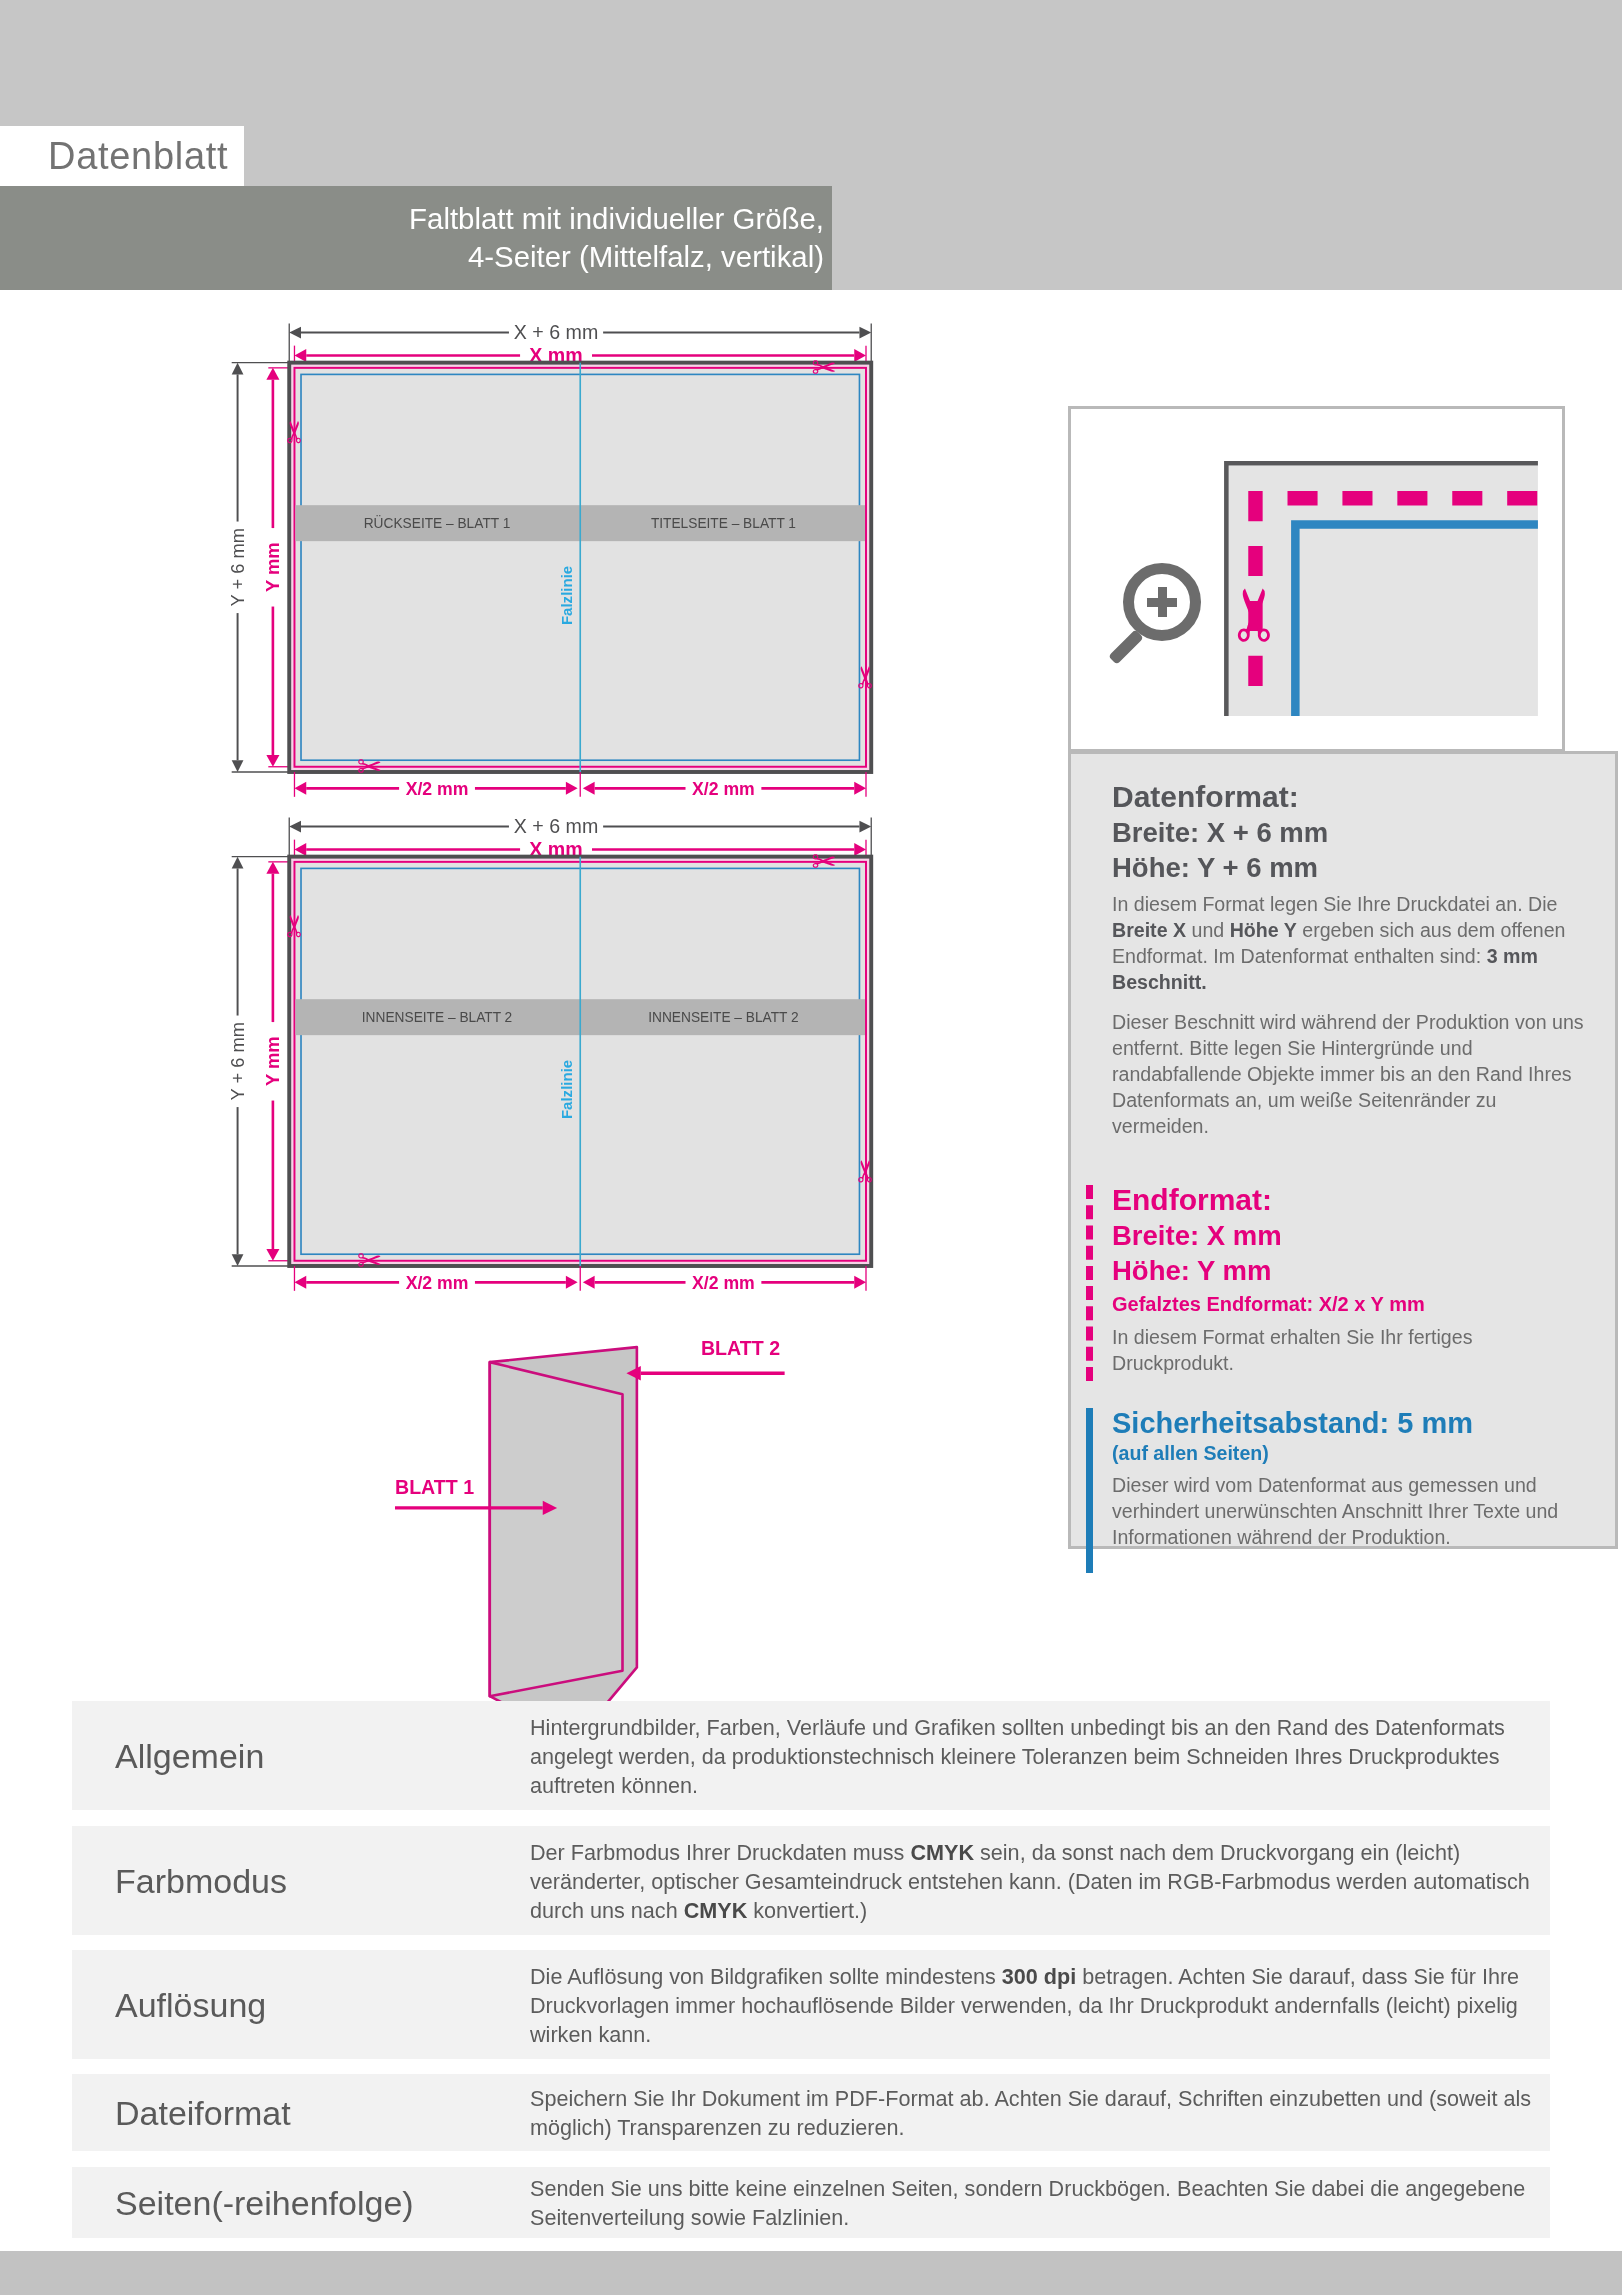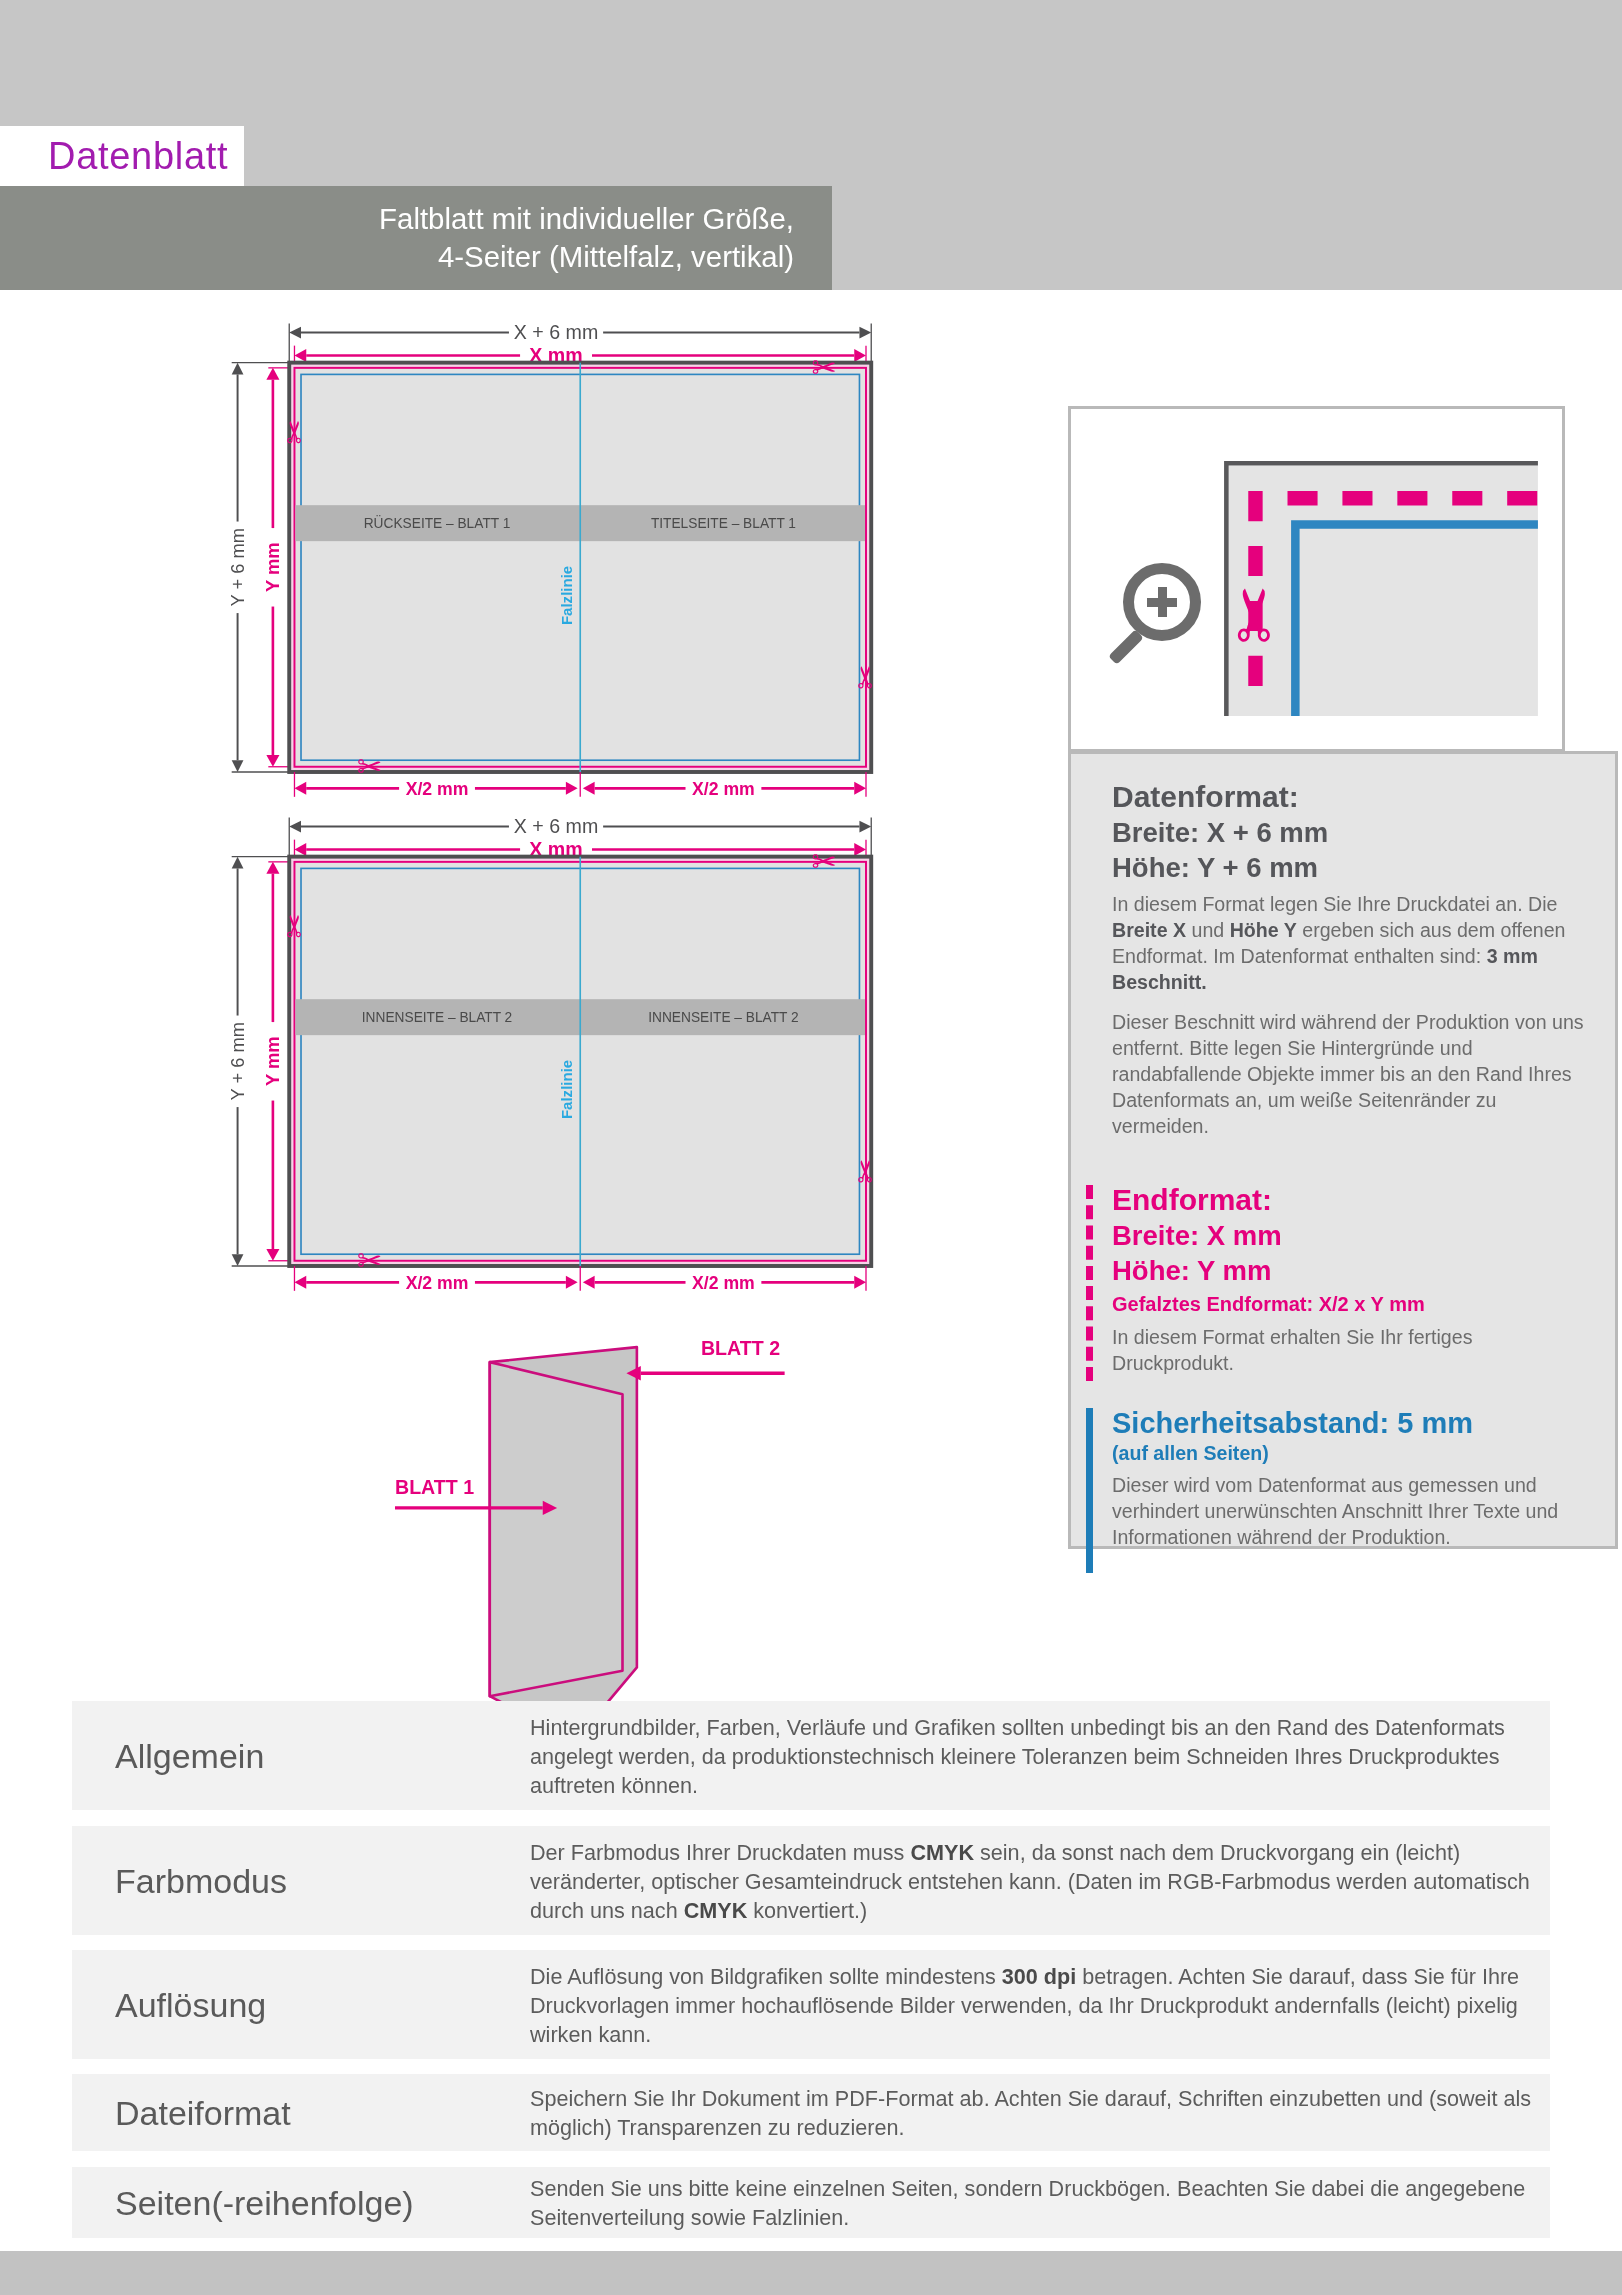--- a/index.html
+++ b/index.html
@@ -2,25 +2,25 @@
 <html style="font-size:10.5px"><head>
 <meta charset="utf-8">
 <style>
   html,body{margin:0;padding:0;background:#ffffff;}
   .page{position:relative;width:1623px;height:2295px;background:#ffffff;overflow:hidden;
         font-family:"Liberation Sans","DejaVu Sans",sans-serif;color:#4f4f51;}
   
   .top-band{position:absolute;left:0;top:0;width:1623px;height:290px;background:#c6c6c6;}
   .title-box{position:absolute;left:0;top:126px;width:244px;height:60px;background:#ffffff;
              display:flex;align-items:center;}
-  .title-box span{font-size:38px;color:#a21caf;padding-left:48px;letter-spacing:0.7px;}
+  .title-box span{font-size:38px;color:#737373;padding-left:48px;letter-spacing:0.7px;}
   .subtitle-band{position:absolute;left:0;top:186px;width:832px;height:104px;background:#8a8d88;
                  display:flex;flex-direction:column;justify-content:center;align-items:flex-end;
                  padding-right:0;}
-  .subtitle-band div{color:#ffffff;font-size:29.4px;line-height:38px;padding-right:38px;white-space:nowrap;text-align:center;}
+  .subtitle-band div{color:#ffffff;font-size:29.4px;line-height:38px;padding-right:8px;white-space:nowrap;text-align:center;}
   
   .diagram{position:absolute;left:216px;width:667px;height:504px;}
   .fold-illu{position:absolute;left:327px;top:1322px;width:523px;height:432px;}
   
   .zoom-box{position:absolute;left:1068px;top:406px;width:497px;height:346px;background:#ffffff;
             border:3.9px solid #b9b9b9;box-sizing:border-box;}
   .mag{position:absolute;left:52px;top:154px;width:79px;height:79px;}
   .mag .lens{position:absolute;left:0;top:0;width:56px;height:56px;border:11px solid #6c6c6c;border-radius:50%;box-sizing:content-box;}
   .mag .ph{position:absolute;left:24px;top:35px;width:30px;height:9.2px;background:#6c6c6c;}
   .mag .pv{position:absolute;left:35px;top:24px;width:9.2px;height:30px;background:#6c6c6c;}

